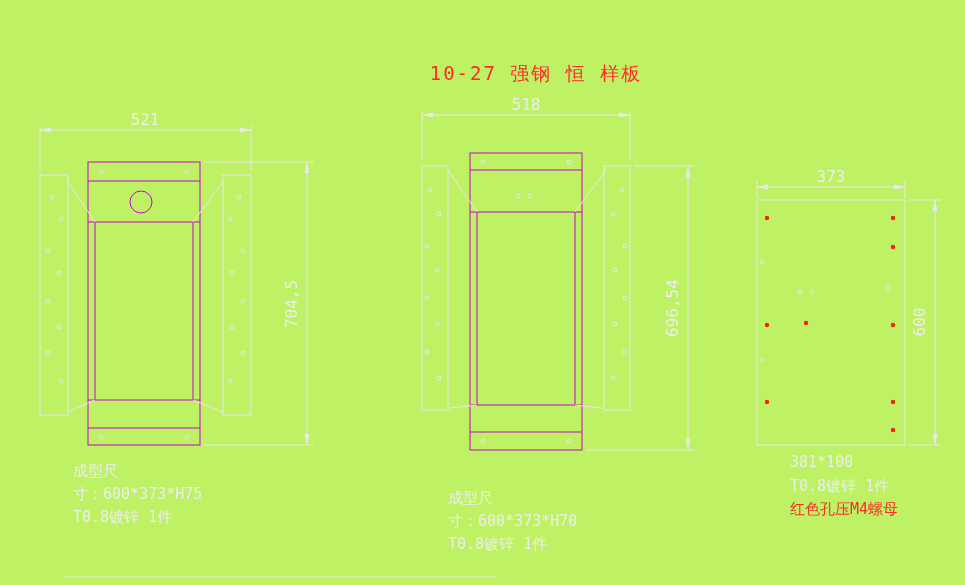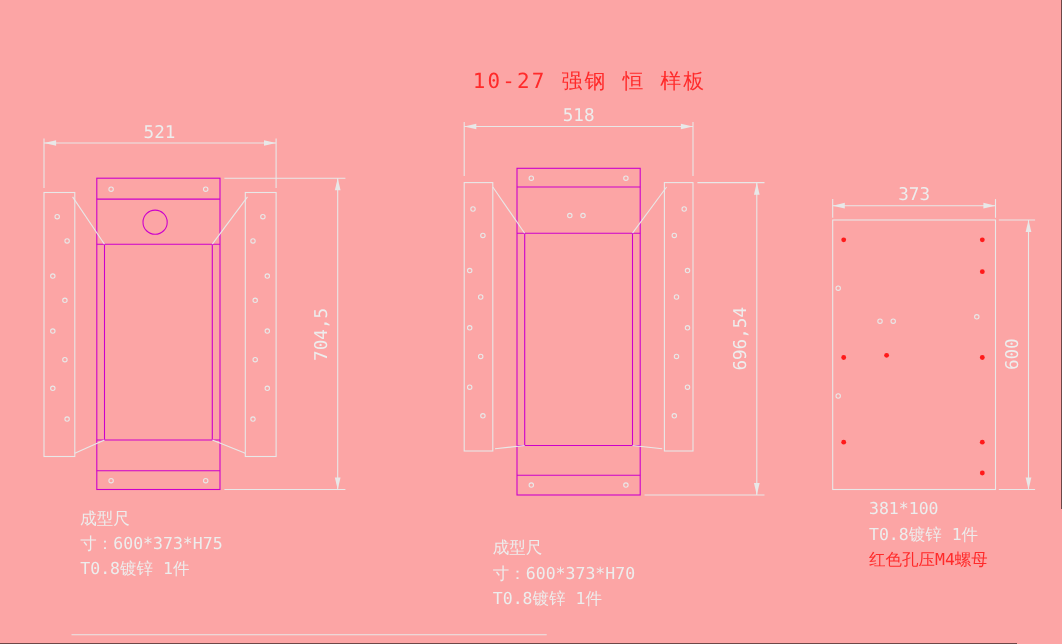--- a/index.html
+++ b/index.html
@@ -1,17 +1,17 @@
 <!DOCTYPE html>
 <html><head>
 <meta charset="utf-8">
 <style>
   html, body { margin:0; padding:0; background:#000; }
   .canvas {
-    position:relative; width:965px; height:585px; background:#fca5a5;
+    position:relative; width:965px; height:585px; background:#bef264;
     overflow:hidden; font-family:"DejaVu Sans Mono", monospace;
   }
   svg { position:absolute; top:0; left:0; }
   .title-text  { fill:#ff2a2a; font-size:19px; letter-spacing:2px; font-family:"DejaVu Sans Mono", monospace; }
   .dim-text    { fill:#ededed; font-size:16px; font-family:"DejaVu Sans Mono", monospace; }
   .note-text   { fill:#ededed; font-size:15px; font-family:"DejaVu Sans Mono", monospace; }
   .note-red    { fill:#ff2a2a; }
   .w  { stroke:#e8e8e8; stroke-width:1; fill:none; }   
   .m  { stroke:#cc00cc; stroke-width:1; fill:none; }   
   .aw { fill:#e8e8e8; stroke:none; }                   

